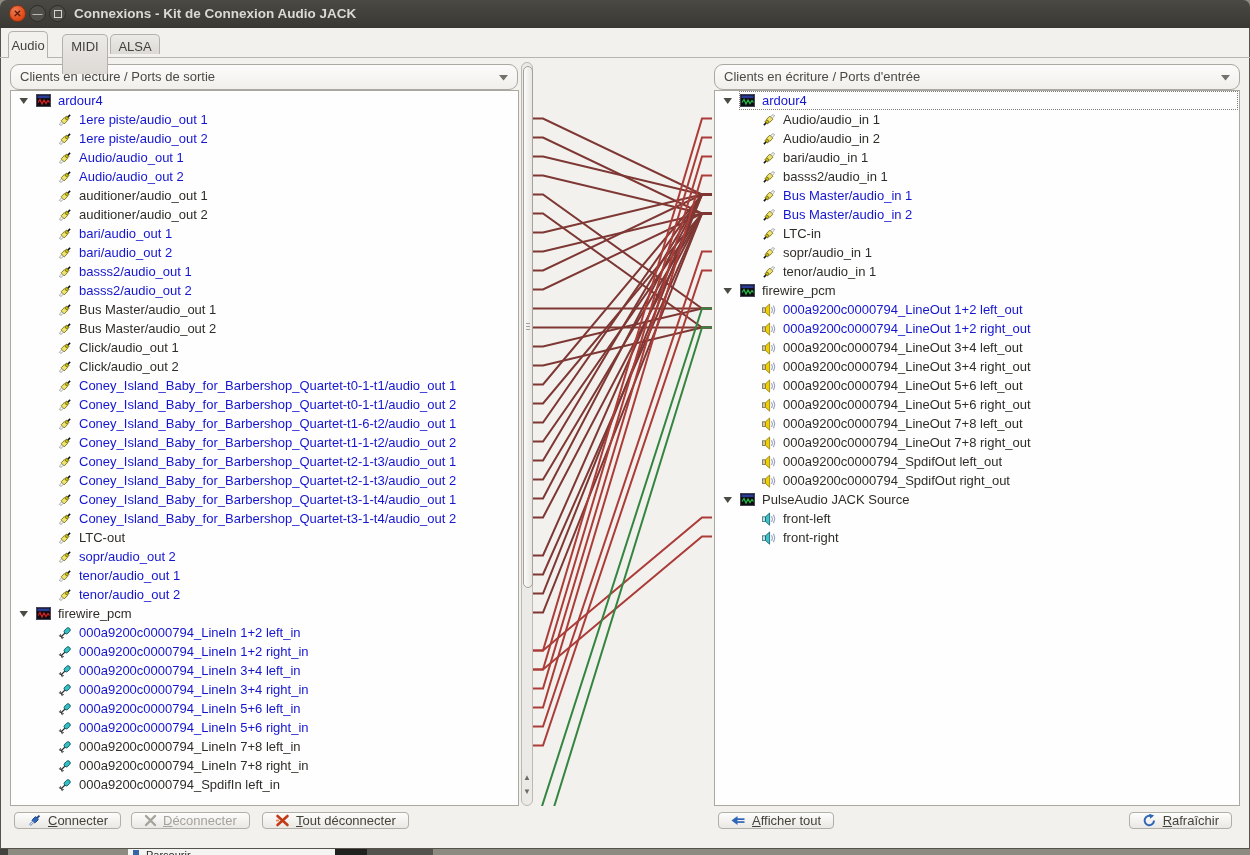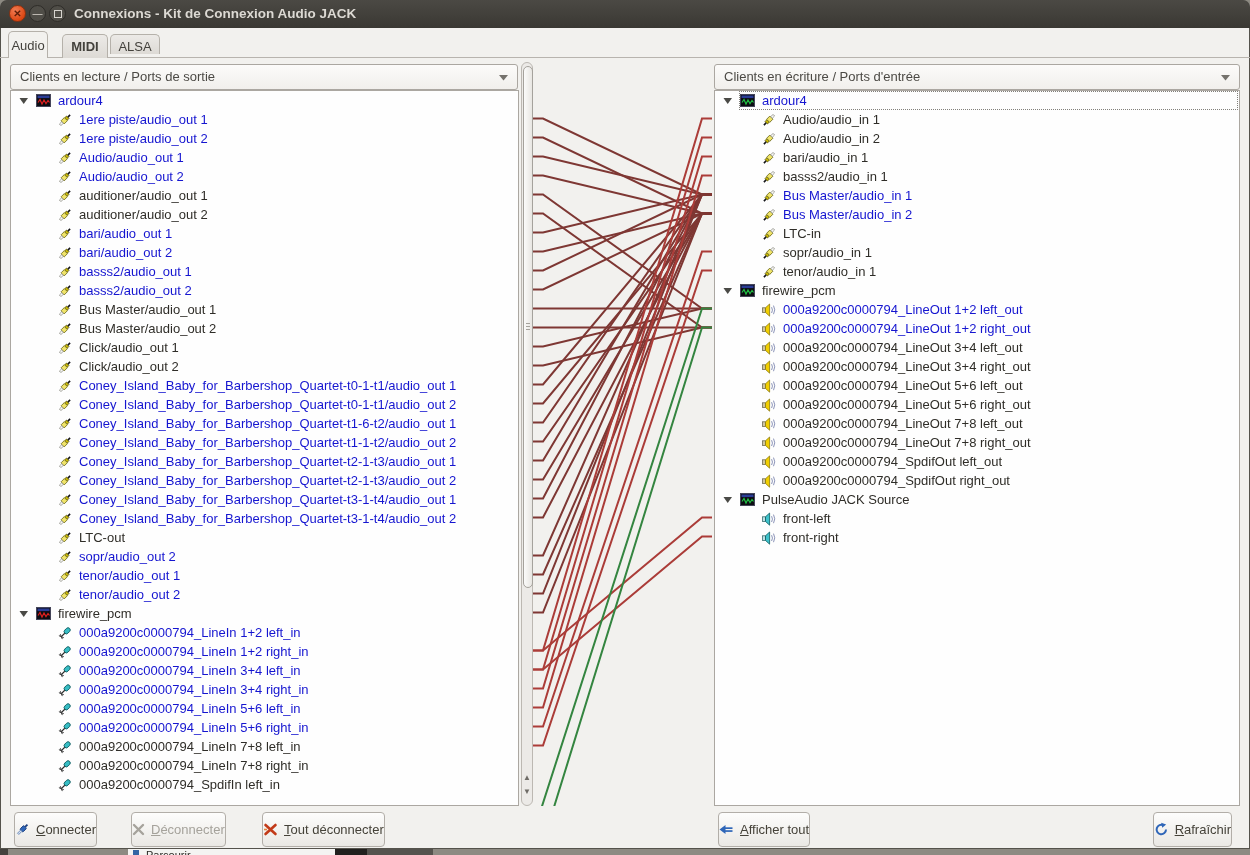--- a/index.html
+++ b/index.html
@@ -16,44 +16,44 @@
   .wbtn .sq{width:6px;height:6px;border:1.5px solid #d8d5cf;}
   .title{position:absolute;left:74px;top:6px;font-size:13.5px;font-weight:bold;color:#dcd9d3;}
   
   .tabline{position:absolute;left:0;top:57px;width:100%;height:1px;background:#b8b4ae;z-index:1;}
   .tab{position:absolute;box-sizing:border-box;border:1px solid #b5b1aa;border-bottom:none;
        border-radius:5px 5px 0 0;text-align:center;font-size:13px;color:#43413c;z-index:2;
        background:linear-gradient(#eceae7,#dddad5);}
   .tab.active{background:#f2f1ee;z-index:3;font-weight:normal;}
   
   .phead{position:absolute;box-sizing:border-box;height:26px;background:linear-gradient(#fcfbfa,#f1efec);
-         border:1px solid #aba7a1;border-radius:3px;font-size:13px;color:#4c4a45;line-height:24px;padding-left:9px;}
+         border:1px solid #aba7a1;border-radius:9px;font-size:13px;color:#4c4a45;line-height:24px;padding-left:9px;}
   .phead svg{position:absolute;right:9px;top:10px;}
   
   .list{position:absolute;box-sizing:border-box;background:#fefefe;border:1px solid #aba7a1;overflow:hidden;}
   .row{position:relative;height:19px;display:flex;align-items:center;font-size:13px;color:#2f2d28;white-space:nowrap;}
   .row.blue{color:#1515d0;}
   .tri{width:12px;margin-left:8px;display:flex;align-items:center;}
   .cicon{width:16px;margin-left:5px;margin-right:6px;display:flex;align-items:center;}
   .pspace{width:46px;flex:0 0 46px;}
   .picon{width:16px;margin-right:6px;display:flex;align-items:center;}
   .focusrect{position:absolute;left:24px;right:1px;top:0;bottom:0;border:1px dotted #82807b;pointer-events:none;}
   
   .sbar{position:absolute;left:521px;top:62px;width:12px;height:744px;background:#eceae7;
         border:1px solid #bcb8b2;border-radius:6px;box-sizing:border-box;}
   .sbar .handle{position:absolute;left:1px;width:8px;top:3px;height:520px;background:linear-gradient(90deg,#fbfbfa,#e8e6e2);
         border:1px solid #a5a29c;border-radius:5px;}
   .sbar .grip{position:absolute;left:2px;top:256px;width:4px;height:1px;background:#a5a29c;box-shadow:0 3px 0 #a5a29c,0 6px 0 #a5a29c;}
   .sbar .arr{position:absolute;left:0;width:10px;text-align:center;font-size:8px;color:#6e6b66;}
   
   .connector{position:absolute;left:533px;top:62px;width:179px;height:744px;}
   
-  .btn{position:absolute;top:812px;height:35px;box-sizing:border-box;border:1px solid #b2aea8;border-radius:4px;
+  .btn{position:absolute;top:812px;height:17px;box-sizing:border-box;border:1px solid #b2aea8;border-radius:4px;
        background:linear-gradient(#fdfdfc,#eae8e4);font-size:13px;color:#454239;font-family:"Liberation Sans",sans-serif;
-       display:flex;align-items:center;gap:6px;padding:0 0;cursor:default;}
+       display:flex;align-items:center;gap:6px;padding:0 12px;cursor:default;}
   .btn.disabled{color:#a5a29b;}
   .btn .mn{text-decoration:underline;}
   
   .strip{position:absolute;left:0;top:849px;width:1250px;height:6px;background:#8d8a82;overflow:hidden;}
   .strip .b1{position:absolute;left:0;top:0;width:8px;height:6px;background:#44423e;}
   .strip .wbox{position:absolute;left:128px;top:0;width:207px;height:6px;background:#f4f4f2;overflow:hidden;}
   .strip .wbox .ic{position:absolute;left:5px;top:1px;width:6px;height:6px;background:#3465a4;}
   .strip .wbox .tx{position:absolute;left:18px;top:0;font-size:11px;color:#2c2a26;}
   .strip .b2{position:absolute;left:335px;top:0;width:32px;height:6px;background:#21201e;}
   .strip .b3{position:absolute;left:367px;top:0;width:66px;height:6px;background:#55534e;}
@@ -69,21 +69,21 @@
       <span class="wbtn" style="left:29px;">—</span>
       <span class="wbtn" style="left:49px;">
           <span class="sq"></span>
         </span>
       <span class="title">Connexions - Kit de Connexion Audio JACK</span>
     </div>
 
     <div class="tabline"></div>
     <div id="tabbar">
         <div class="tab active" style="left: 8px; top: 31px; width: 40px; height: 27px; line-height: 27px;">Audio</div>
-        <div class="tab" style="left: 62px; top: 34px; width: 46px; height: 24px; line-height: 24px; font-weight: bold;">MIDI</div>
+        <div class="tab" style="left: 62px; top: 34px; width: 46px; height: 40px; line-height: 24px;">MIDI</div>
         <div class="tab" style="left: 110px; top: 34px; width: 50px; height: 20px; line-height: 24px;">ALSA</div>
       </div>
 
     <div class="phead" style="left:10px;top:64px;width:508px;">
       <span>Clients en lecture / Ports de sortie</span>
       <svg width="9" height="6">
           <polygon points="0,0 9,0 4.5,5.5" fill="#75726c"></polygon>
         </svg>
     </div>
     <div class="phead" style="left:714px;top:64px;width:526px;">

